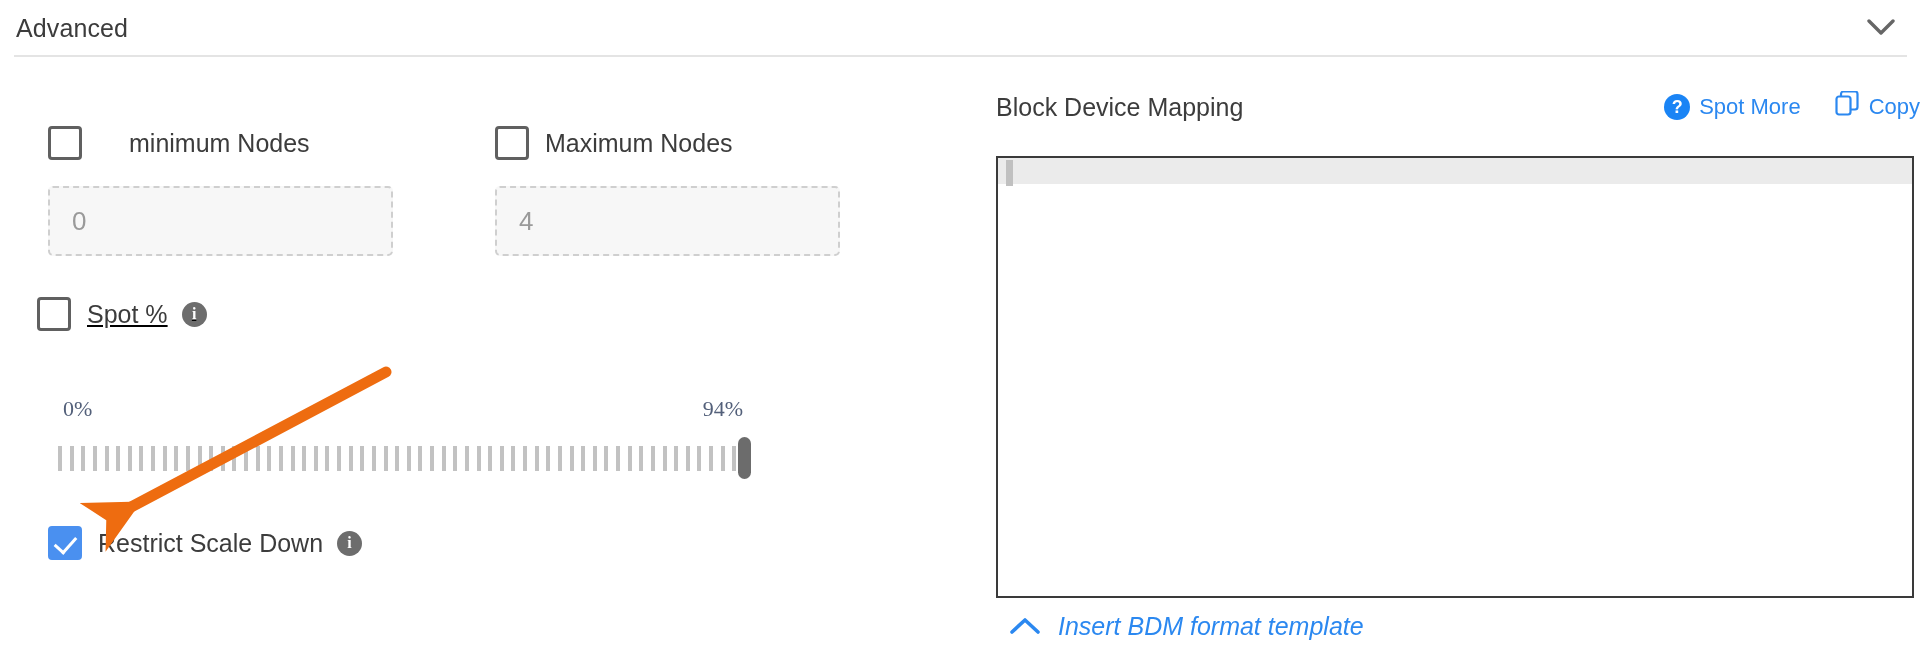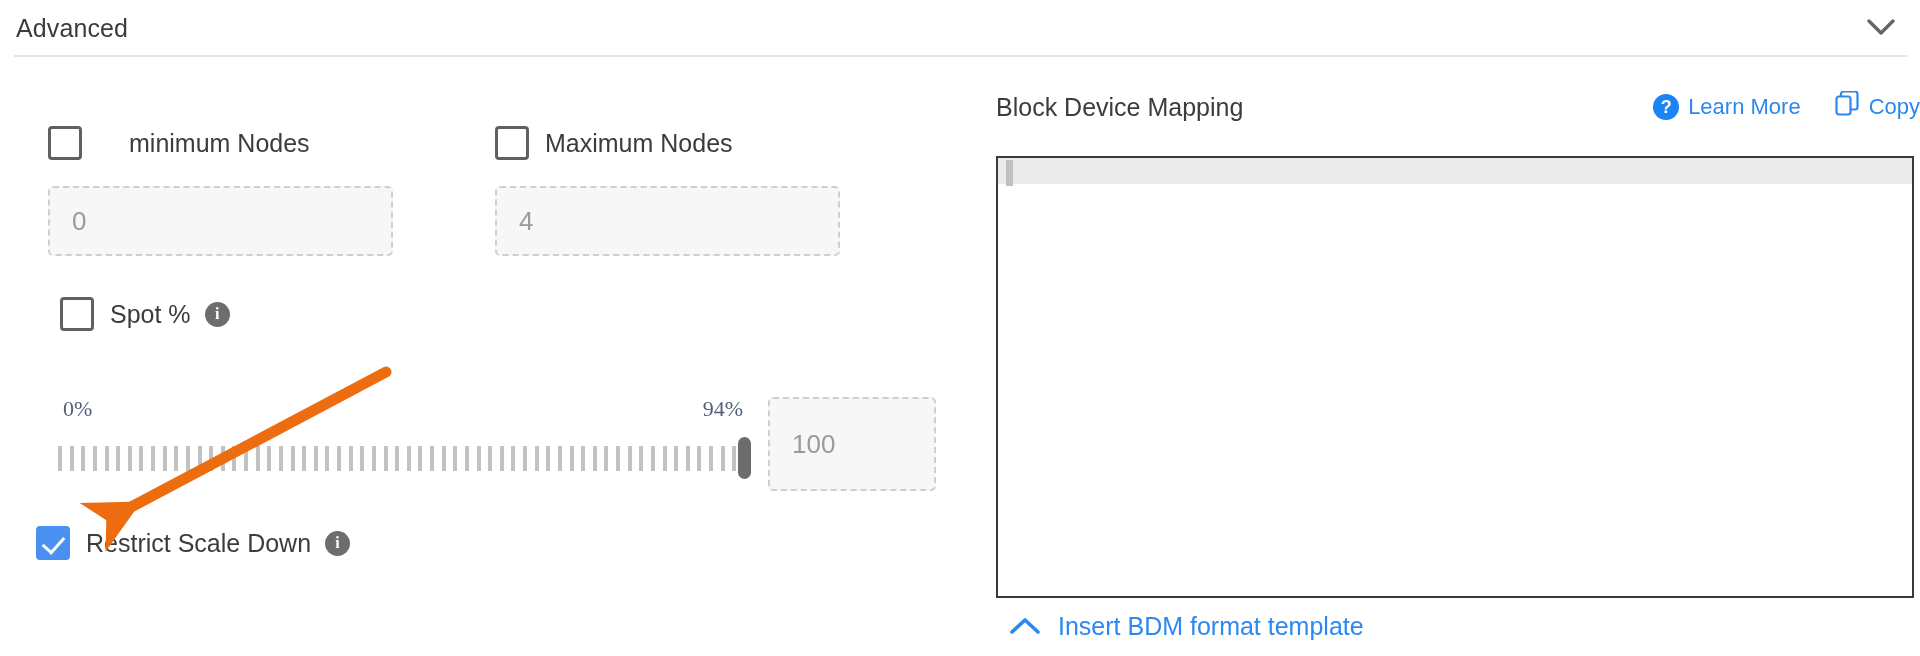--- a/index.html
+++ b/index.html
@@ -125,21 +125,21 @@
     position: absolute; left: 8px; top: 2px; width: 7px; height: 26px;
     background: #c0c0c0;
   }
   .editor-body { position:absolute; left: 24px; top: 30px; right:4px; bottom:4px;
     font-family: "Liberation Mono", monospace; font-size: 16px; color: #333;
     white-space: pre; }
 
   .insert-link {
     position: absolute; left: 14px; top: 556px;
     display: flex; gap: 18px;
-    color: #2b88f0; font-size: 25px; cursor: pointer;
+    color: #2b88f0; font-size: 25px; cursor: pointer; font-style: italic;
   }
 
   
   .annotation { position: absolute; left: 0; top: 0; width: 1920px; height: 656px;
     pointer-events: none; }
 </style>
 </head>
 <body>
 
 <div id="root">
@@ -166,21 +166,21 @@
     </div>
 
     <div class="cb-row" style="left:495px; top:70px;text-align:center;">
       <div class="cbox"></div>
       <div class="cb-label">Maximum Nodes</div>
     </div>
     <div class="dashed-input" style="left:495px; top:130px; width:345px; height:70px;">
       <span>4</span>
     </div>
 
-    <div class="cb-row" style="left:60px; top:241px;">
+    <div class="cb-row" style="left:37px; top:241px;text-decoration:underline;">
       <div class="cbox"></div>
       <div class="cb-label">Spot %</div>
       <div class="info-icon">i</div>
     </div>
 
     <div class="slider-wrap">
       <div class="slider-labels">
         <span class="slider-min">0%</span>
         <span class="slider-max">94%</span>
       </div>
@@ -243,39 +243,36 @@
             <i></i>
             <i></i>
             <i></i>
             <i></i>
             <i></i>
             <i></i>
           </div>
         <div class="slider-thumb"></div>
       </div>
     </div>
-    <div class="dashed-input" style="left:768px; top:341px; width:168px; height:94px;">
-      <span>100</span>
-    </div>
-
-    <div class="cb-row" style="left:36px; top:470px;">
+
+    <div class="cb-row" style="left:48px; top:470px;">
       <div class="cbox checked"></div>
       <div class="cb-label">Restrict Scale Down</div>
       <div class="info-icon">i</div>
     </div>
   </div>
 
   <div class="right-col">
     <div class="bdm-head">
       <div class="bdm-title">Block Device Mapping</div>
       <div class="bdm-head-spacer"></div>
 
       <div class="link-action">
         <span class="q-icon">?</span>
-        <span>Learn More</span>
+        <span>Spot More</span>
       </div>
 
       <div class="link-action">
         <span>
           <svg width="24" height="26" viewBox="0 0 24 26" aria-hidden="true">
             <rect x="1.5" y="5.5" width="14" height="18" rx="2.5" ry="2.5" stroke="#2b88f0" stroke-width="2.2" fill="none"></rect>
             <path d="M6 5.5 L6 3 A2.5 2.5 0 0 1 8.5 0.5 L20 0.5 A2.5 2.5 0 0 1 22.5 3 L22.5 16 A2.5 2.5 0 0 1 20 18.5 L15.5 18.5" stroke="#2b88f0" stroke-width="2.2" fill="none"></path>
           </svg>
         </span>
         <span>Copy</span>

